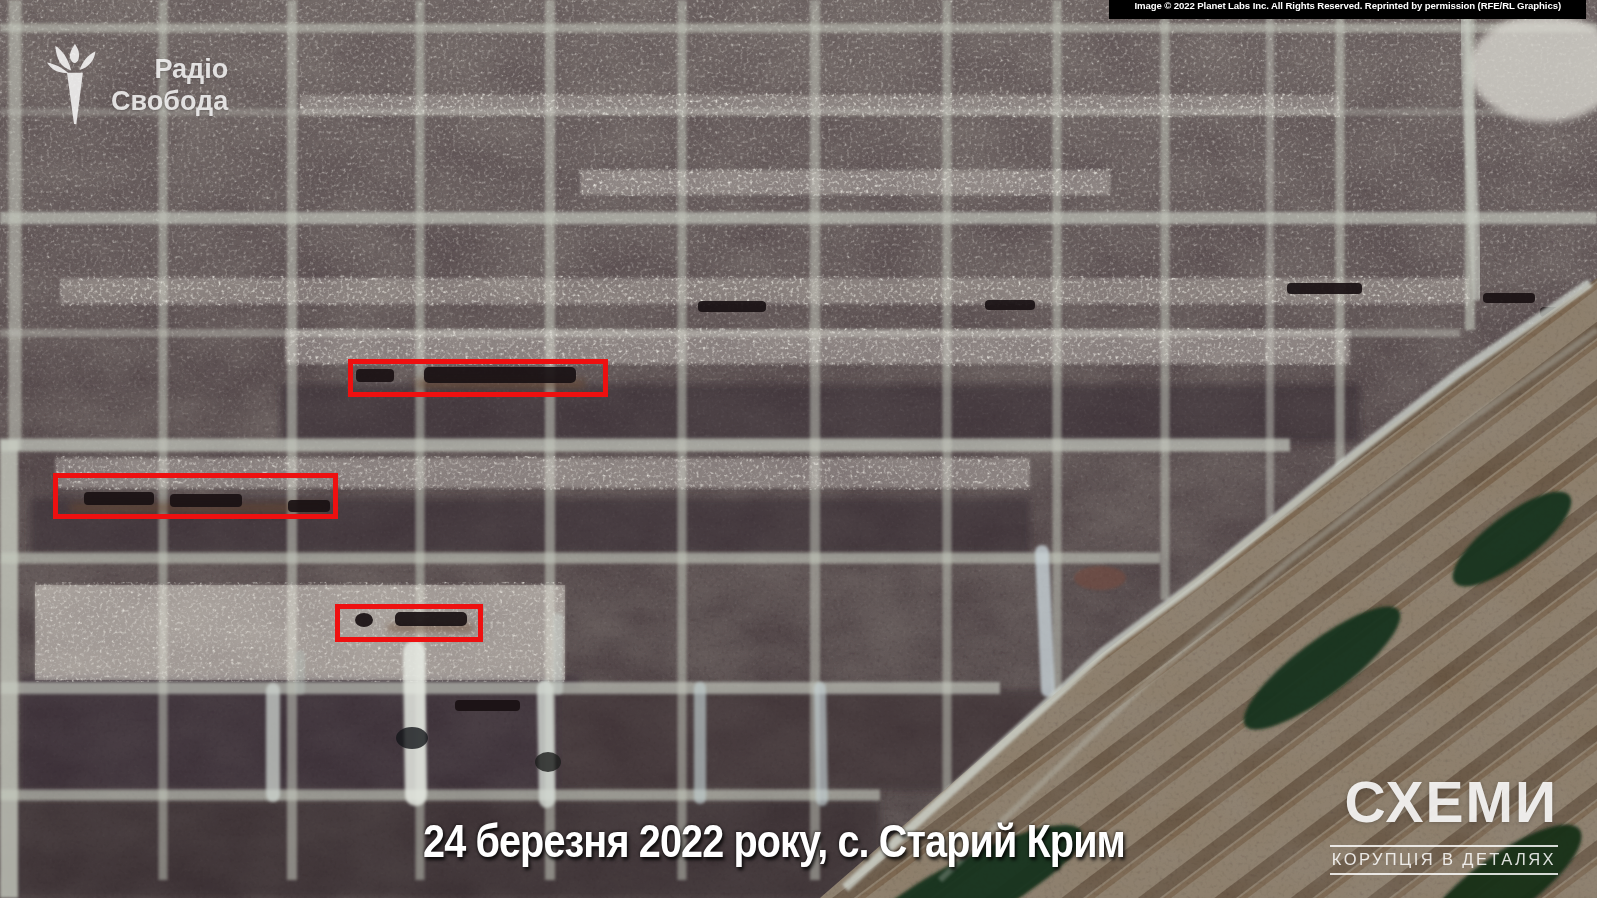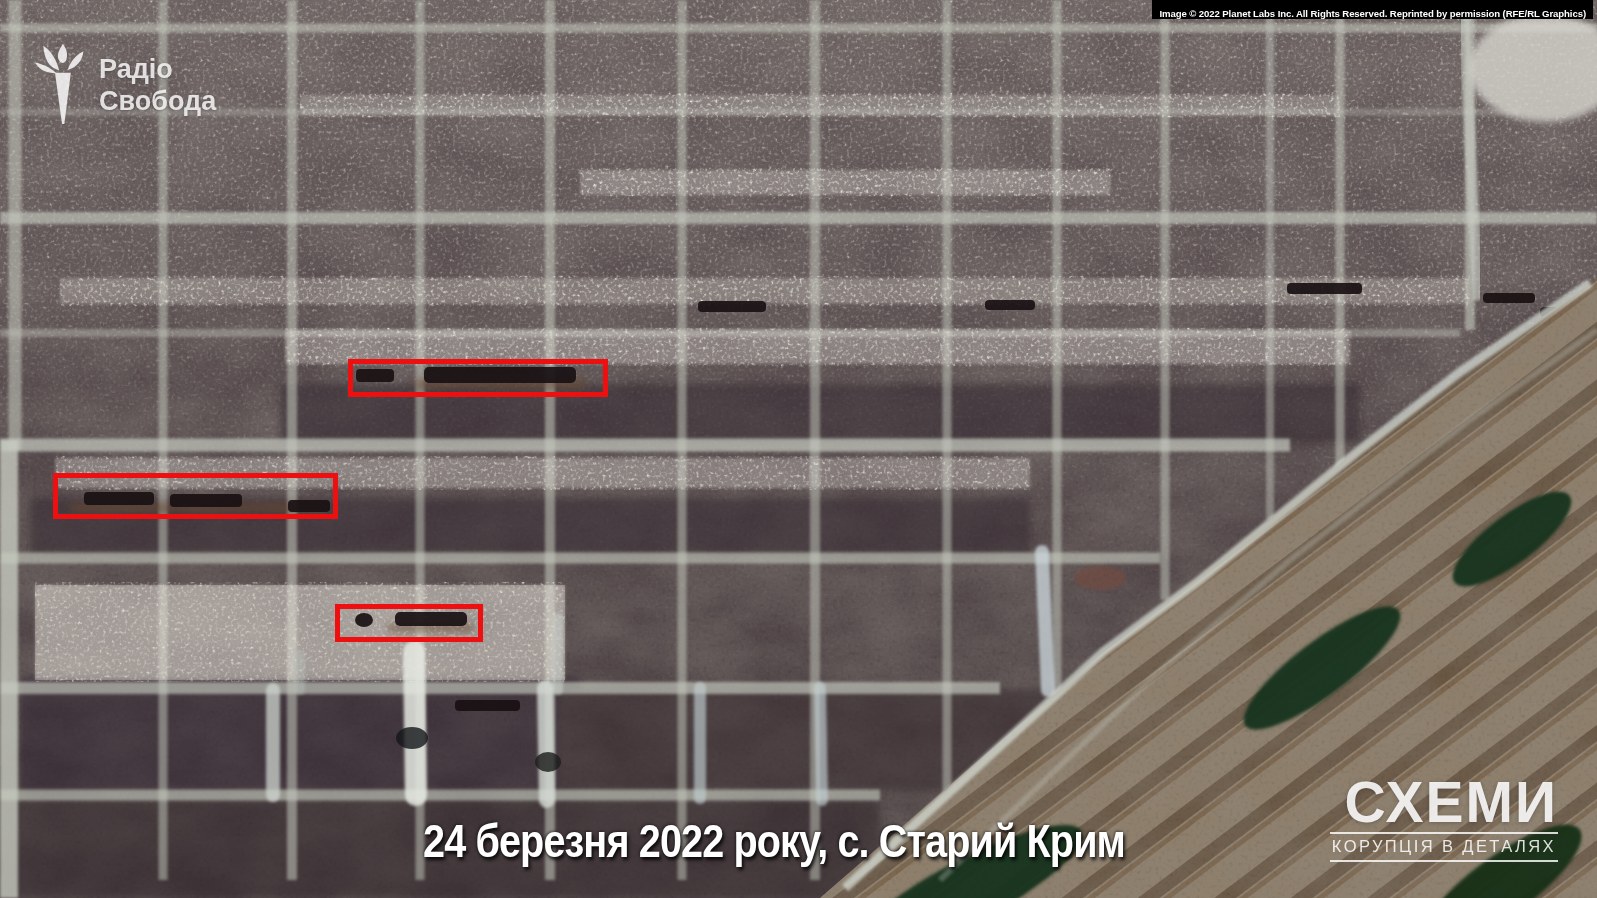--- a/index.html
+++ b/index.html
@@ -1,38 +1,38 @@
 <!DOCTYPE html>
 <html><head>
 <meta charset="utf-8">
 <style>
   html,body{margin:0;padding:0;background:#1a1a1a;}
   .stage{position:relative;width:1597px;height:898px;overflow:hidden;
          font-family:"Liberation Sans","DejaVu Sans",sans-serif;background:#4b3e41;}
   .stage svg.base{position:absolute;left:0;top:0;}
   
-  .credit-bar{position:absolute;top:0;right:4px;height:19px;display:flex;align-items:flex-end;
-    padding:0 7px;font-size:9.6px;font-weight:bold;letter-spacing:-0.1px;white-space:nowrap;z-index:30;}
-  
-  .rs-logo{position:absolute;left:34px;top:40px;display:flex;align-items:flex-start;z-index:25;
-    color:rgba(255,255,255,0.82);text-shadow:0 1px 3px rgba(40,35,35,0.35);}
+  .credit-bar{position:absolute;top:0;right:11px;height:19px;display:flex;align-items:flex-start;
+    padding:0 25px;font-size:9.6px;font-weight:bold;letter-spacing:-0.1px;white-space:nowrap;z-index:30;}
+  
+  .rs-logo{position:absolute;left:46px;top:40px;display:flex;align-items:flex-start;z-index:25;
+    color:rgba(255,255,255,0.82);text-shadow:0 1px 3px rgba(40,35,35,0.35);text-align:right;}
   .rs-logo .txt{margin-left:9px;margin-top:14px;font-size:27px;font-weight:bold;line-height:1.18;}
   
   .ann-box{position:absolute;border:5px solid #ee1010;z-index:20;box-sizing:border-box;}
   
   .caption{position:absolute;left:274px;top:814px;width:1000px;text-align:center;z-index:26;
     font-size:46px;font-weight:bold;letter-spacing:-1px;white-space:nowrap;
     transform:scaleX(0.86);transform-origin:center top;
     text-shadow:2px 3px 4px rgba(0,0,0,0.85),-1px -1px 3px rgba(0,0,0,0.45);}
   
   .skhemy{position:absolute;right:39px;top:774px;z-index:25;color:rgba(255,255,255,0.88);
     text-align:right;}
   .skhemy .title{font-size:57px;font-weight:bold;letter-spacing:2px;line-height:1.0;
     text-shadow:0 1px 4px rgba(30,25,25,0.3);}
-  .skhemy .subtitle{margin-top:1px;border-top:2px solid rgba(255,255,255,0.82);
+  .skhemy .subtitle{margin-top:14px;border-top:2px solid rgba(255,255,255,0.82);
     border-bottom:2px solid rgba(255,255,255,0.82);padding:3px 2px 4px 2px;
     font-size:16.5px;font-weight:normal;letter-spacing:2.4px;white-space:nowrap;
     color:rgba(255,255,255,0.85);}
 </style>
 </head>
 <body>
 
 <div class="stage">
 
   <svg class="base" width="1597" height="898" viewBox="0 0 1597 898">

